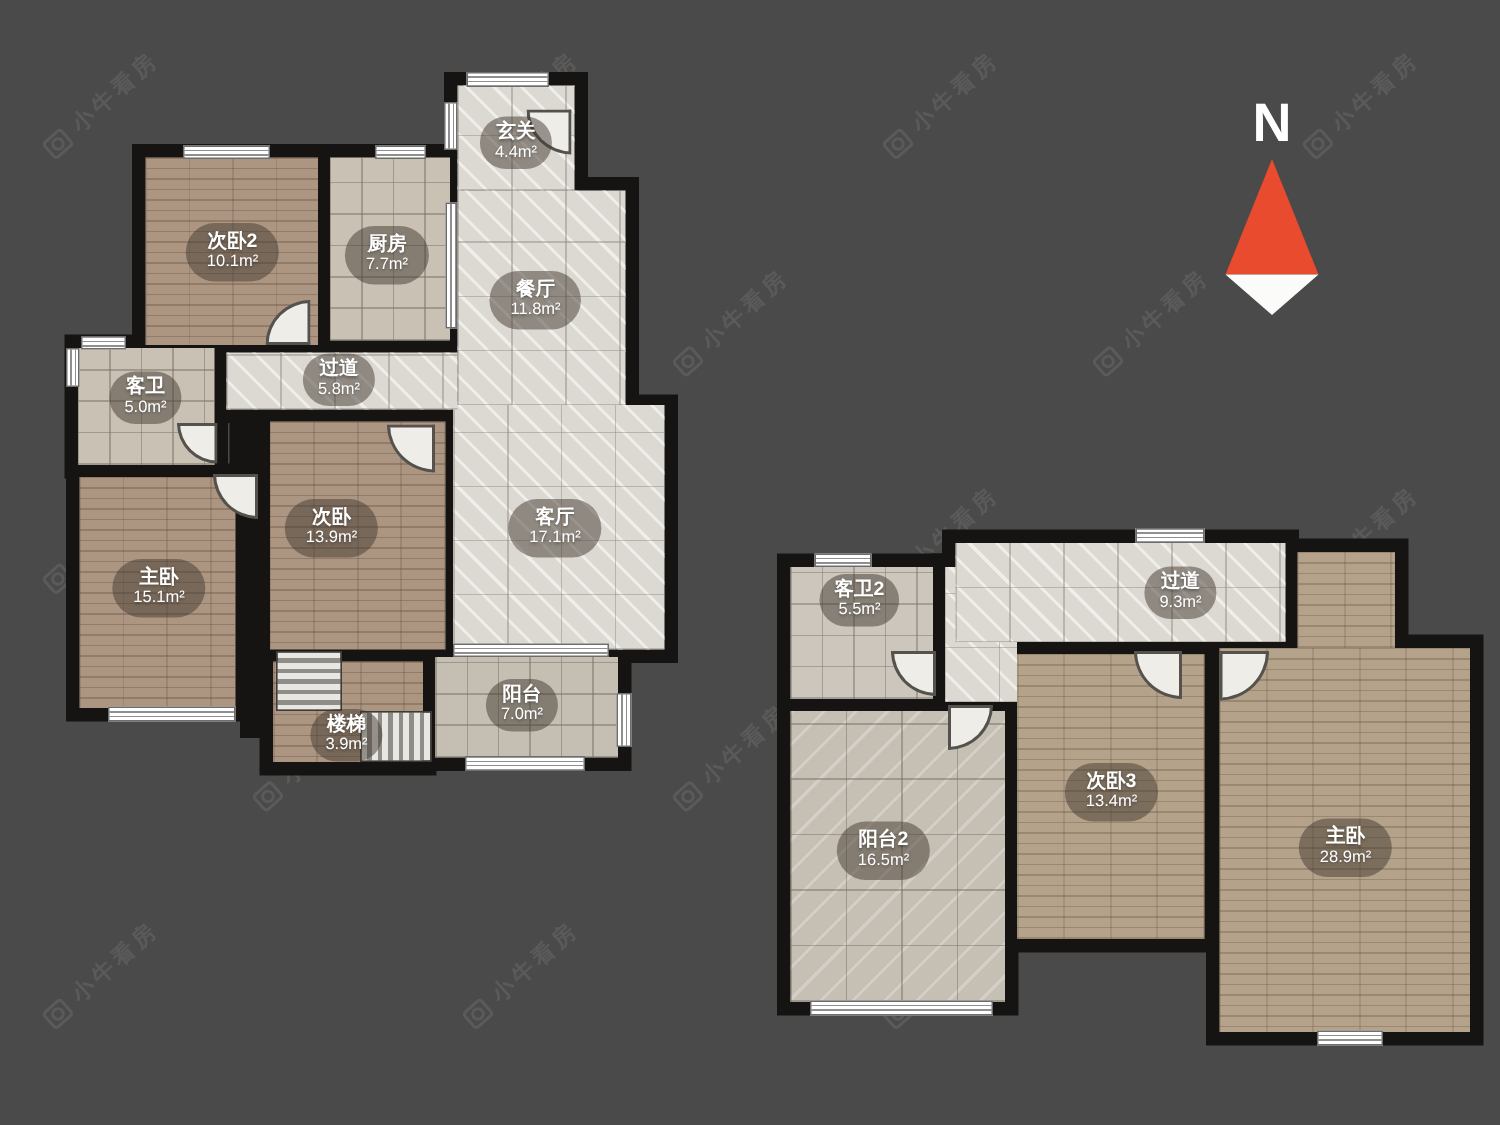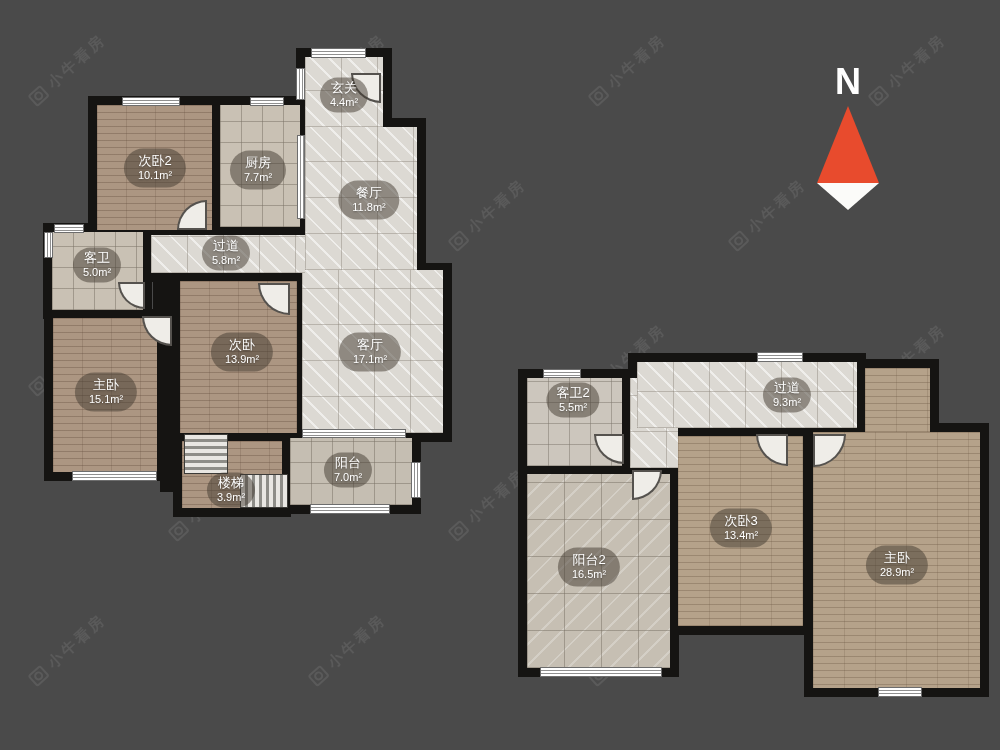--- a/index.html
+++ b/index.html
@@ -47,21 +47,21 @@
   .q-bl{border-radius:0 0 0 100%;}
   .q-br{border-radius:0 0 100% 0;}
   .q-tl{border-radius:100% 0 0 0;}
   
   .stairs-h{position:absolute;background:repeating-linear-gradient(180deg,#e9e7e3 0 4px,#8e8d88 4px 7px);border:1px solid #3c3b38;box-sizing:border-box;}
   .stairs-v{position:absolute;background:repeating-linear-gradient(90deg,#e9e7e3 0 4px,#8e8d88 4px 7px);border:1px solid #3c3b38;box-sizing:border-box;}
   
   .pill{position:absolute;transform:translate(-50%,-50%);background:rgba(66,58,48,.5);
         border-radius:26px;padding:4px 14px 6px;text-align:center;color:#ffffff;
         line-height:1.2;white-space:nowrap;text-shadow:0 1px 2px rgba(0,0,0,.35);}
-  .rname{font-size:13px;font-weight:normal;}
+  .rname{font-size:13px;font-weight:bold;}
   .rarea{font-size:11px;}
   
   .wm{position:absolute;transform:rotate(-42deg);color:#ffffff;opacity:.085;
       font-size:15px;font-weight:bold;letter-spacing:3px;white-space:nowrap;display:flex;align-items:center;}
   .wm-logo{display:inline-block;width:13px;height:11px;border:2px solid currentColor;border-radius:3px;
            margin-right:7px;position:relative;}
   .wm-logo::after{content:"";position:absolute;left:2px;right:2px;top:1px;bottom:1px;border:2px solid currentColor;border-radius:50%;}
   
   .compass{position:absolute;left:812px;top:64px;width:72px;text-align:center;}
   .compass-n{font-size:36px;font-weight:bold;color:#ffffff;line-height:1;margin-bottom:6px;}
@@ -198,37 +198,37 @@
     <div class="rarea">4.4m²</div>
   </div>
   <div class="pill" style="left:155px;top:168px">
     <div class="rname">次卧2</div>
     <div class="rarea">10.1m²</div>
   </div>
   <div class="pill" style="left:258px;top:170px">
     <div class="rname">厨房</div>
     <div class="rarea">7.7m²</div>
   </div>
-  <div class="pill" style="left:369px;top:200px">
+  <div class="pill" style="left:357px;top:200px">
     <div class="rname">餐厅</div>
     <div class="rarea">11.8m²</div>
   </div>
   <div class="pill" style="left:226px;top:253px;padding:2px 10px 4px">
     <div class="rname">过道</div>
     <div class="rarea">5.8m²</div>
   </div>
   <div class="pill" style="left:97px;top:265px;padding:2px 10px 4px">
     <div class="rname">客卫</div>
     <div class="rarea">5.0m²</div>
   </div>
   <div class="pill" style="left:106px;top:392px">
     <div class="rname">主卧</div>
     <div class="rarea">15.1m²</div>
   </div>
-  <div class="pill" style="left:242px;top:352px">
+  <div class="pill" style="left:221px;top:352px">
     <div class="rname">次卧</div>
     <div class="rarea">13.9m²</div>
   </div>
   <div class="pill" style="left:370px;top:352px">
     <div class="rname">客厅</div>
     <div class="rarea">17.1m²</div>
   </div>
   <div class="pill" style="left:348px;top:470px;padding:2px 10px 4px">
     <div class="rname">阳台</div>
     <div class="rarea">7.0m²</div>

